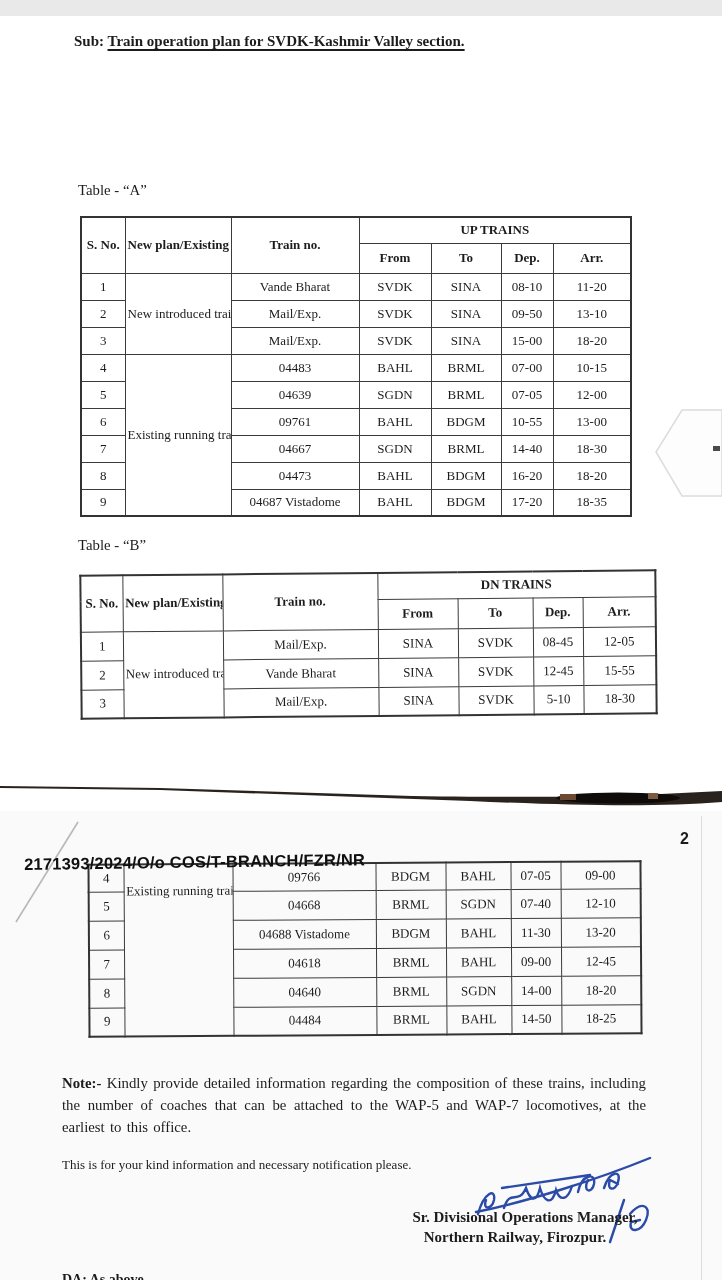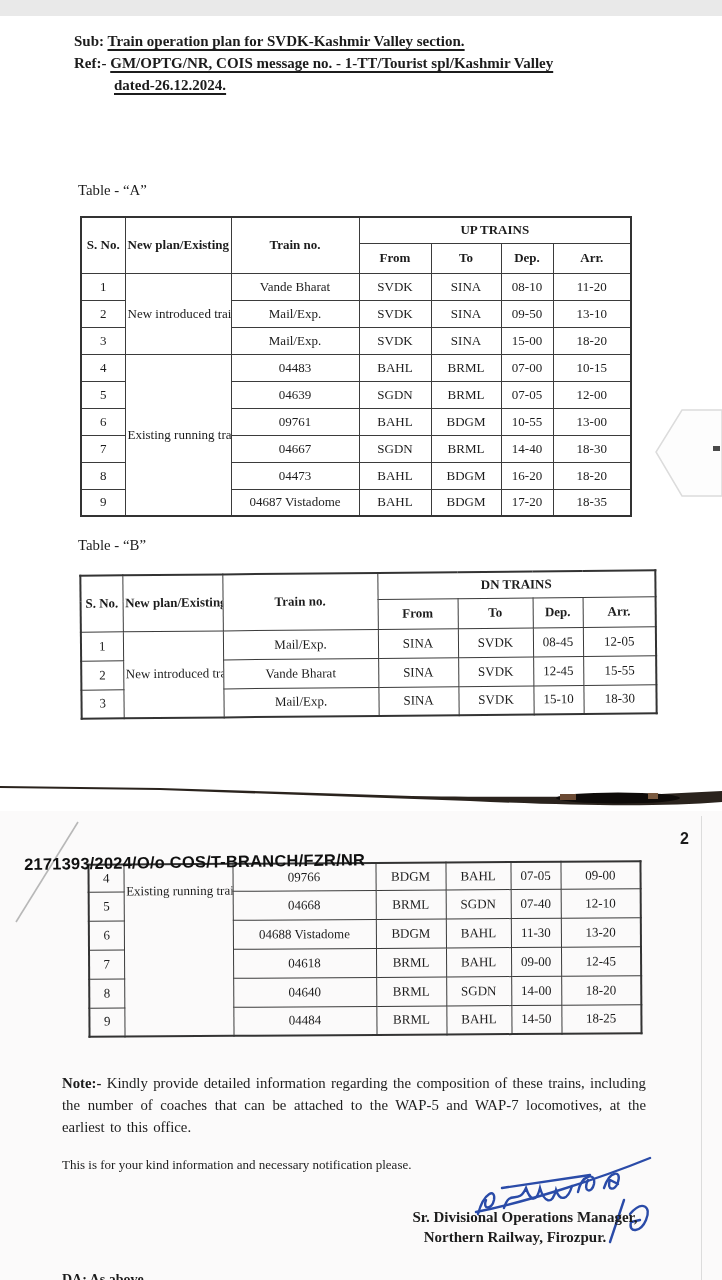--- a/index.html
+++ b/index.html
@@ -64,27 +64,20 @@
 </style>
 </head>
 <body>
 
 <div class="page">
 
   <div class="abs hdr">
     <div>
       <span>Sub:</span>
       <span class="u">Train operation plan for SVDK-Kashmir Valley section.</span>
-    </div>
-    <div>
-      <span>Ref:-</span>
-      <span class="u">GM/OPTG/NR, COIS message no. - 1-TT/Tourist spl/Kashmir Valley</span>
-    </div>
-    <div class="indent">
-      <span class="u">dated-26.12.2024.</span>
     </div>
   </div>
 
 
   <div class="abs caption" style="left:78px; top:166px;">Table - “A”</div>
 
   <table class="rly abs" style="left:80px; top:200px; width:550px;">
     <colgroup>
       <col style="width:44px">
         <col style="width:106px">
@@ -224,21 +217,21 @@
       <td>SINA</td>
       <td>SVDK</td>
       <td>12-45</td>
       <td>15-55</td>
     </tr>
     <tr style="height:29px">
       <td>3</td>
       <td>Mail/Exp.</td>
       <td>SINA</td>
       <td>SVDK</td>
-      <td>15-10</td>
+      <td>5-10</td>
       <td>18-30</td>
     </tr>
   </tbody>
     </table>
 
   <svg class="abs pcurl" viewBox="0 0 68 96">
     <polygon points="68,6 28,6 2,48 28,92 68,92" fill="#fdfdfd" stroke="#dcdcdc" stroke-width="1.5"></polygon>
     <rect x="59" y="42" width="7" height="5" fill="#4a4a4a"></rect>
   </svg>
 

